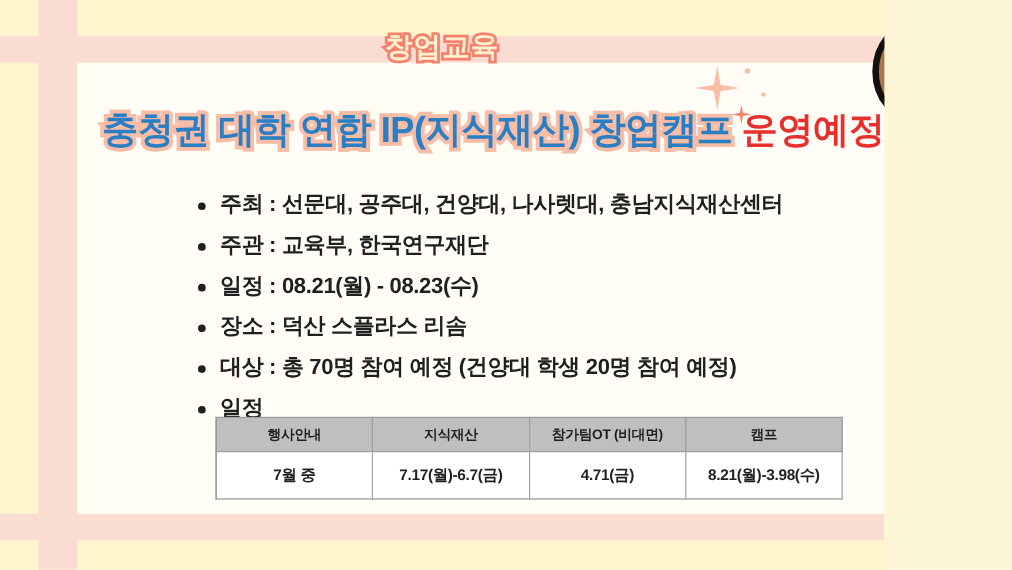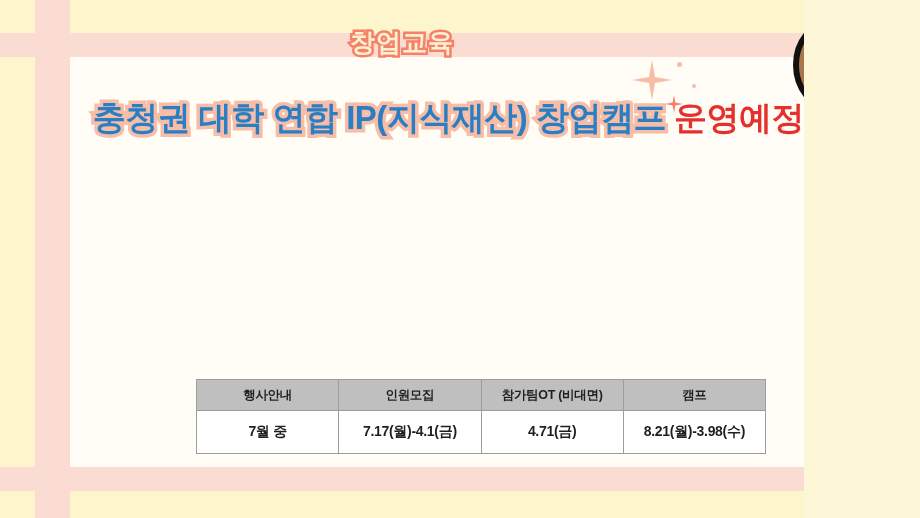--- a/index.html
+++ b/index.html
@@ -221,33 +221,41 @@
 
     <ellipse cx="54" cy="53" rx="42" ry="46" fill="#a8764a" stroke="#111111" stroke-width="6"></ellipse>
 
     <path d="M30 43 C36 36 46 37 50 43" fill="none" stroke="#111111" stroke-width="5" stroke-linecap="round"></path>
 
     <path d="M60 44 C66 37 76 38 80 44" fill="none" stroke="#111111" stroke-width="5" stroke-linecap="round"></path>
 
     <circle cx="41" cy="67" r="8" fill="none" stroke="#111111" stroke-width="5"></circle>
   </svg>
 
+  <ul id="bullets">
+    <li>주최 : 선문대, 공주대, 건양대, 나사렛대, 충남지식재산센터</li>
+    <li>주관 : 교육부, 한국연구재단</li>
+    <li>일정 : 08.21(월) - 08.23(수)</li>
+    <li>장소 : 덕산 스플라스 리솜</li>
+    <li>대상 : 총 70명 참여 예정 (건양대 학생 20명 참여 예정)</li>
+    <li>일정</li>
+  </ul>
 
   <table id="schedule">
     <thead>
       <tr>
         <th>행사안내</th>
-        <th>인원모집</th>
+        <th>지식재산</th>
         <th>참가팀OT (비대면)</th>
         <th>캠프</th>
       </tr>
     </thead>
     <tbody>
       <tr>
         <td>7월 중</td>
-        <td>7.17(월)-4.1(금)</td>
+        <td>7.17(월)-6.7(금)</td>
         <td>4.71(금)</td>
         <td>8.21(월)-3.98(수)</td>
       </tr>
     </tbody>
   </table>
 
 </div>
 
 </body></html>

